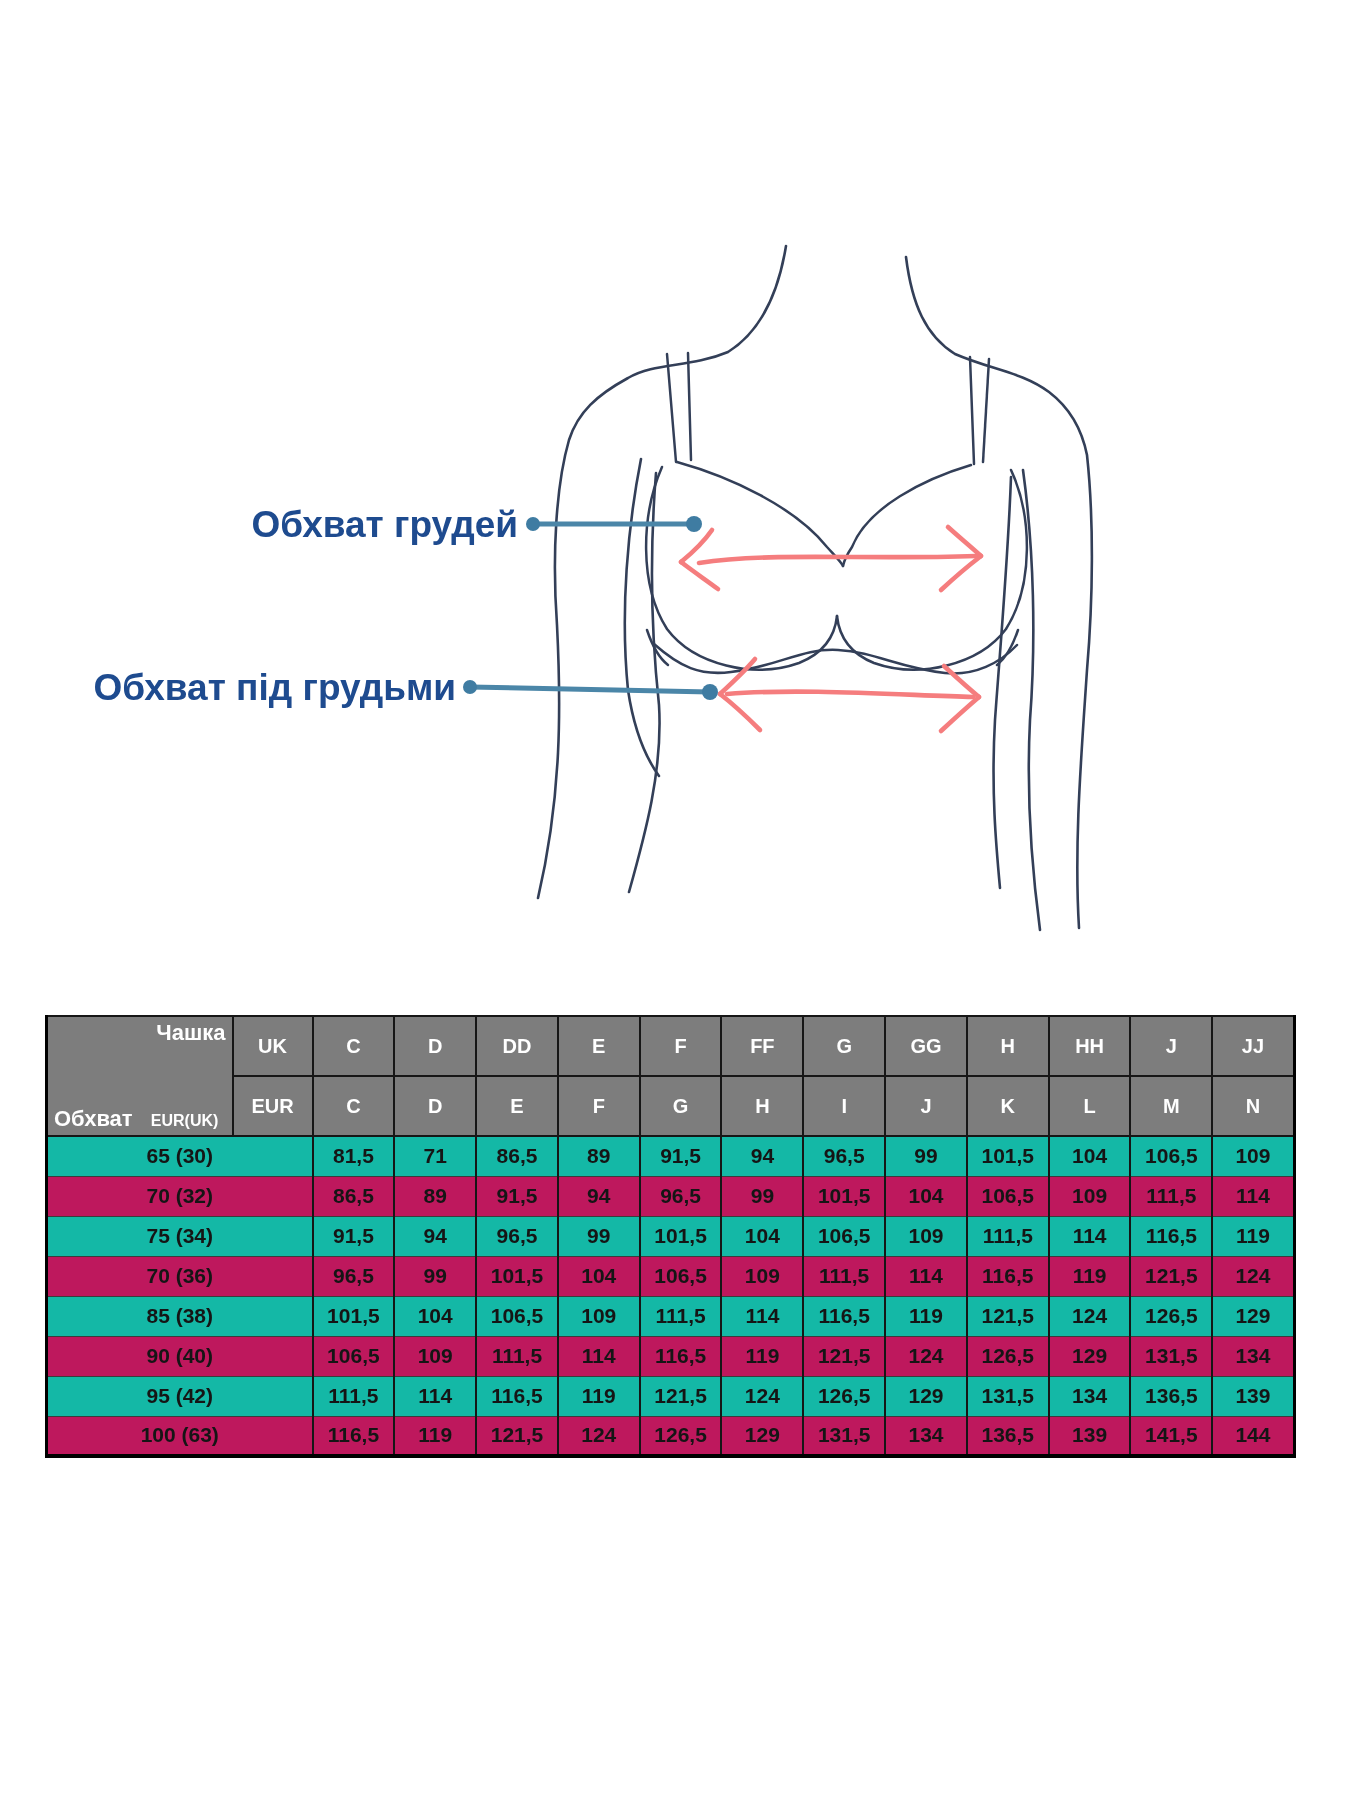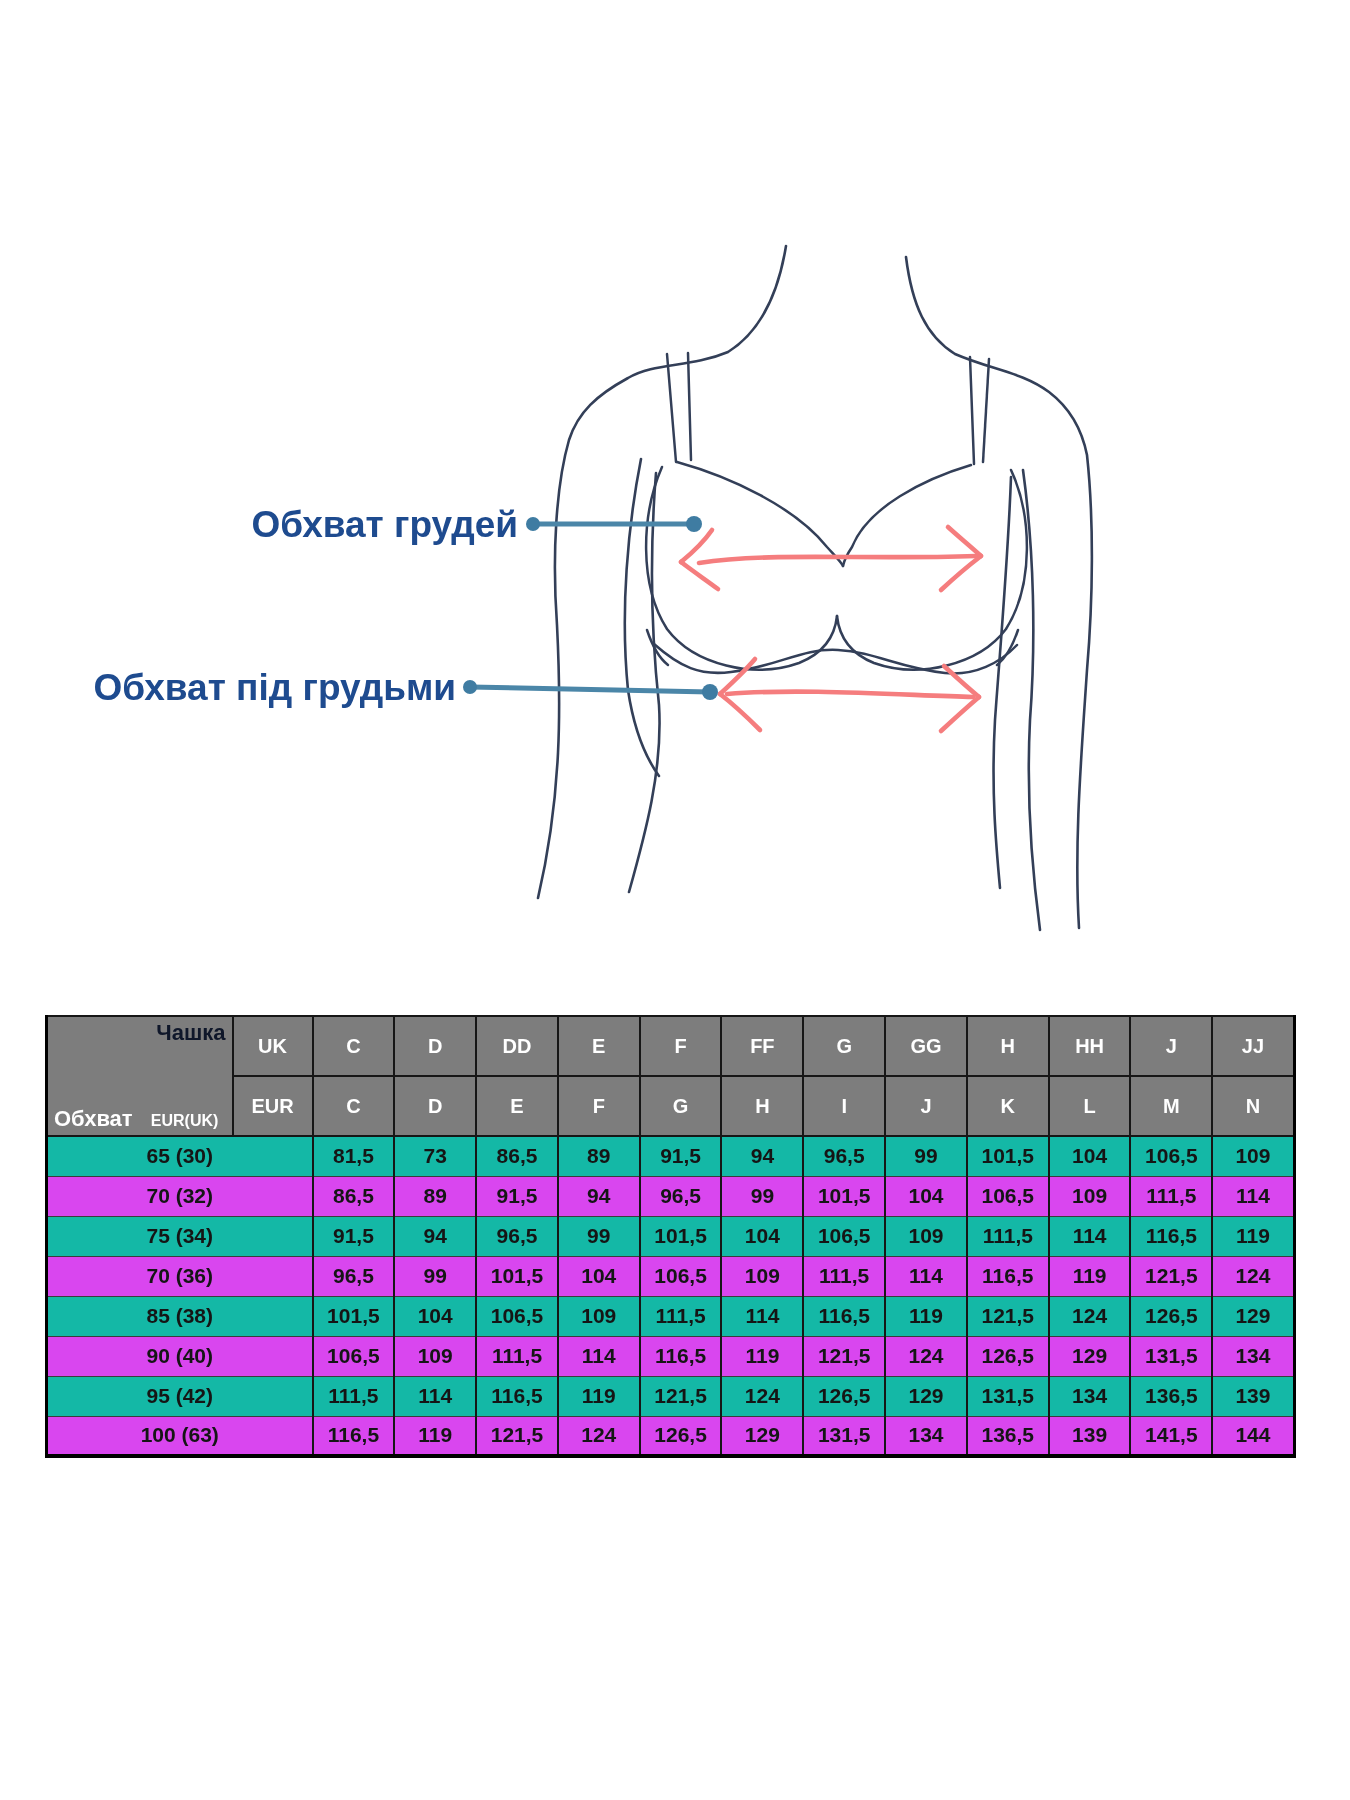--- a/index.html
+++ b/index.html
@@ -32,30 +32,30 @@
   tr.hdr td{
     background:#7d7d7d;color:#ffffff;font-weight:bold;font-size:20px;
     border:2px solid #161616;
   }
   td.corner{
     position:relative;background:#7d7d7d;
     background-image:linear-gradient(to bottom right,
       rgba(0,0,0,0) calc(50% - 1.5px), #141414 calc(50% - 1.5px),
       #141414 calc(50% + 1.5px), rgba(0,0,0,0) calc(50% + 1.5px));
   }
-  .corner-cup{position:absolute;top:3px;right:6px;font-size:22px;font-weight:bold;color:#0f172a;}
+  .corner-cup{position:absolute;top:3px;right:6px;font-size:22px;font-weight:bold;color:#ffffff;}
   .corner-girth{position:absolute;bottom:3px;left:6px;font-size:22px;font-weight:bold;color:#fff;}
   .corner-girth .sub{font-size:16px;font-weight:bold;padding-left:12px;}
   tr.data{height:40px;}
   tr.data td{
     font-size:21px;font-weight:bold;color:#151515;
     border-top:1px solid #3c3c3c;border-bottom:1px solid #3c3c3c;
   }
   tr.data.gray td{background:#14b8a6;}
-  tr.data.white td{background:#d946ef;margin-top:48px;}
+  tr.data.white td{background:#be185d;margin-top:48px;}
   td.girth-cell{font-size:21px;}
 </style>
 </head>
 <body>
 
 <svg id="figure" viewBox="0 0 1350 1010" xmlns="http://www.w3.org/2000/svg">
 
   <g fill="none" stroke="#333f58" stroke-width="2.6" stroke-linecap="round">
 
     <path d="M 786,246 C 778,295 760,332 728,352 C 690,368 655,362 628,378
@@ -173,21 +173,21 @@
       <td>J</td>
       <td>K</td>
       <td>L</td>
       <td>M</td>
       <td>N</td>
     </tr>
 
     <tr class="data gray">
       <td class="girth-cell" colspan="2">65 (30)</td>
       <td>81,5</td>
-      <td>73</td>
+      <td>71</td>
       <td>86,5</td>
       <td>89</td>
       <td>91,5</td>
       <td>94</td>
       <td>96,5</td>
       <td>99</td>
       <td>101,5</td>
       <td>104</td>
       <td>106,5</td>
       <td>109</td>

